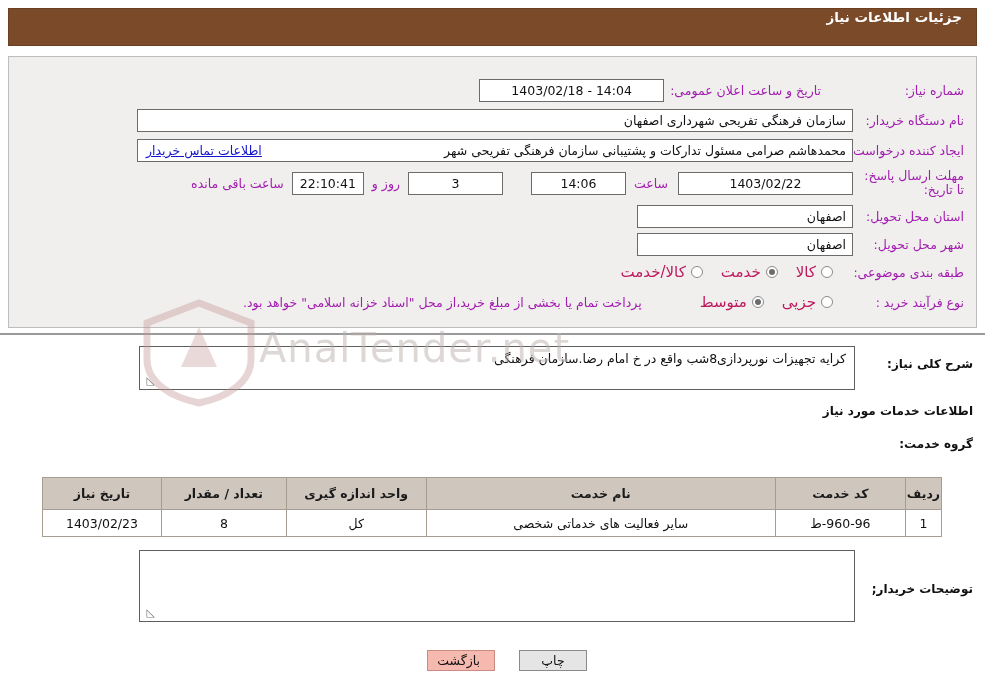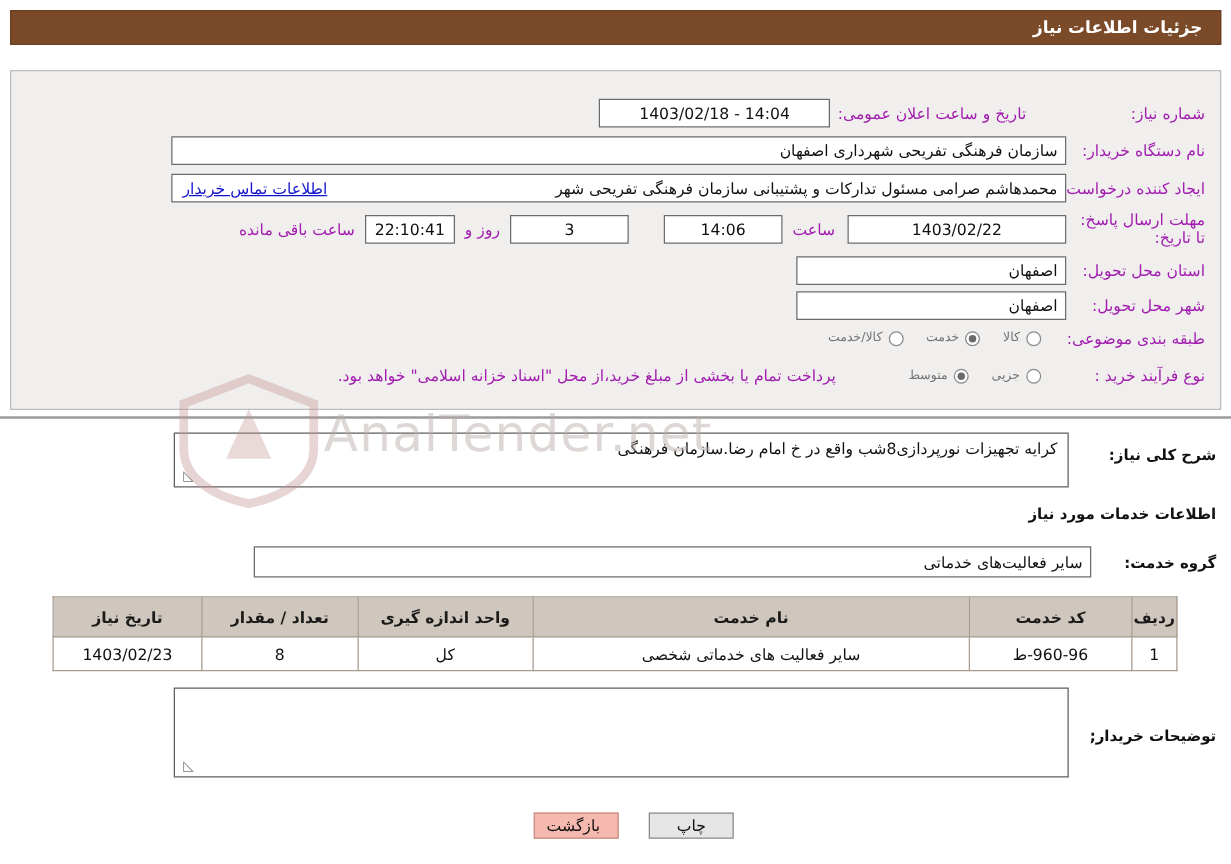--- a/index.html
+++ b/index.html
@@ -14,25 +14,24 @@
     position: relative;
     width: 985px; height: 691px;
     overflow: hidden;
     background: #ffffff;
   }
 
   
   .header {
     position: absolute;
     left: 8px; top: 8px;
-    width: 969px; height: 28px;
+    width: 969px; height: 38px;
     background: #7a4a29;
     border: 1px solid #6a3f22;
     display: flex;
-    align-items: center;
     justify-content: flex-start;
     padding: 0 14px;
   }
   .header-title {
     color: #ffffff;
     font-size: 13.5px;
     font-weight: bold;
   }
 
   
@@ -100,21 +99,21 @@
     position: relative;
   }
   .radio.on::after {
     content: "";
     position: absolute;
     left: 2px; top: 2px;
     width: 6px; height: 6px;
     border-radius: 50%;
     background: #6b6b6b;
   }
-  .radio-lbl { font-size: 10px; color: #737373; }
+  .radio-lbl { font-size: 15px; color: #be185d; }
 
   
   .divider {
     position: absolute;
     left: 0; top: 333px;
     width: 985px; height: 2px;
     background: #9a9a9a;
   }
 
   
@@ -280,21 +279,20 @@
   <div class="sec-label" style="right:12px; top:357px; width:110px;">شرح کلی نیاز:</div>
   <div class="textarea-box" style="right:130px; top:346px; width:716px; height:44px;">
     <span>کرایه تجهیزات نورپردازی8شب واقع در خ امام رضا.سازمان فرهنگی</span>
     <span class="resize-grip">◺</span>
   </div>
 
   <div class="sec-label" style="right:12px; top:404px;">اطلاعات خدمات مورد نیاز</div>
 
   <div class="row" style="right:12px; top:437px;">
     <span class="sec-label" style="position:static; width:92px;">گروه خدمت:</span>
-    <span class="fld right" style="width:670px; margin-right:8px; height:25px; line-height:23px;">سایر فعالیت‌های خدماتی</span>
   </div>
 
   <table class="tbl">
     <thead>
       <tr>
         <th style="width:36px;">ردیف</th>
         <th style="width:130px;">کد خدمت</th>
         <th style="width:350px;">نام خدمت</th>
         <th style="width:140px;">واحد اندازه گیری</th>
         <th style="width:125px;">تعداد / مقدار</th>

